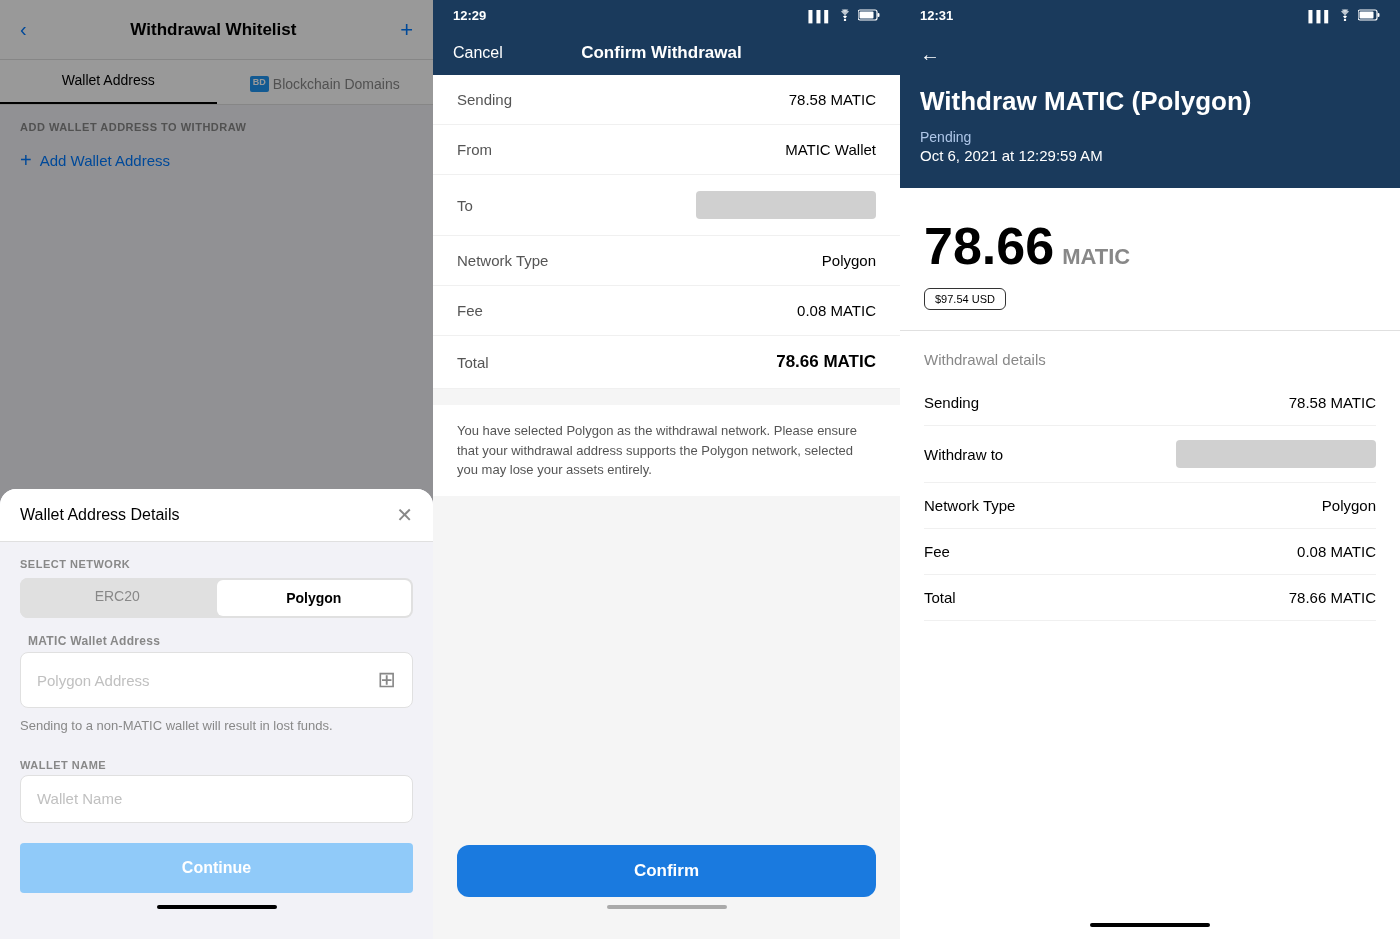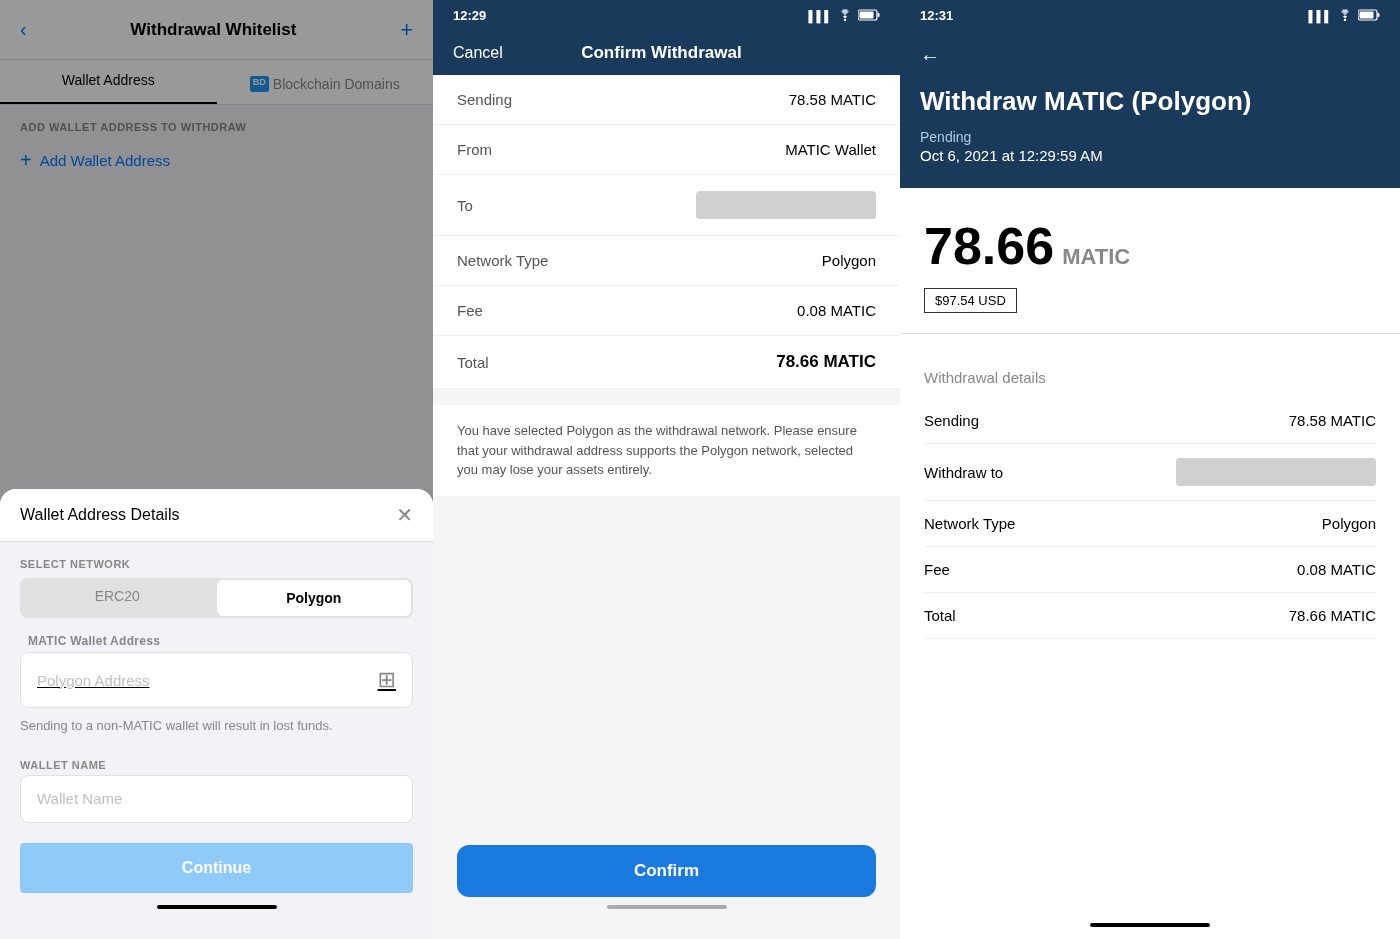--- a/index.html
+++ b/index.html
@@ -198,21 +198,20 @@
 
     .modal-input-row {
       margin: 0 20px;
       background: #fff;
       border-radius: 8px;
       padding: 14px 16px;
       display: flex;
       align-items: center;
       justify-content: space-between;
       border: 1px solid #e0e0e0;
-      text-decoration: underline;
     }
 
     .modal-input-placeholder {
       color: #c0c0c0;
       font-size: 15px;
     }
 
     .qr-icon {
       color: #888;
       font-size: 22px;
@@ -456,36 +455,35 @@
 
     .panel3-amount-currency {
       font-size: 22px;
       font-weight: 600;
       color: #888;
     }
 
     .panel3-usd-badge {
       display: inline-block;
       border: 1.5px solid #333;
-      border-radius: 0;
+      border-radius: 6px;
       padding: 4px 10px;
-      font-size: 13px;
+      font-size: 11px;
       font-weight: 500;
       color: #000;
     }
 
     .panel3-details-section {
       padding: 20px 24px;
     }
 
     .panel3-details-title {
       font-size: 15px;
       color: #888;
       margin-bottom: 12px;
-      margin-top: 15px;
     }
 
     .panel3-detail-row {
       display: flex;
       justify-content: space-between;
       align-items: center;
       padding: 14px 0;
       border-bottom: 1px solid #f0f0f0;
     }
 

